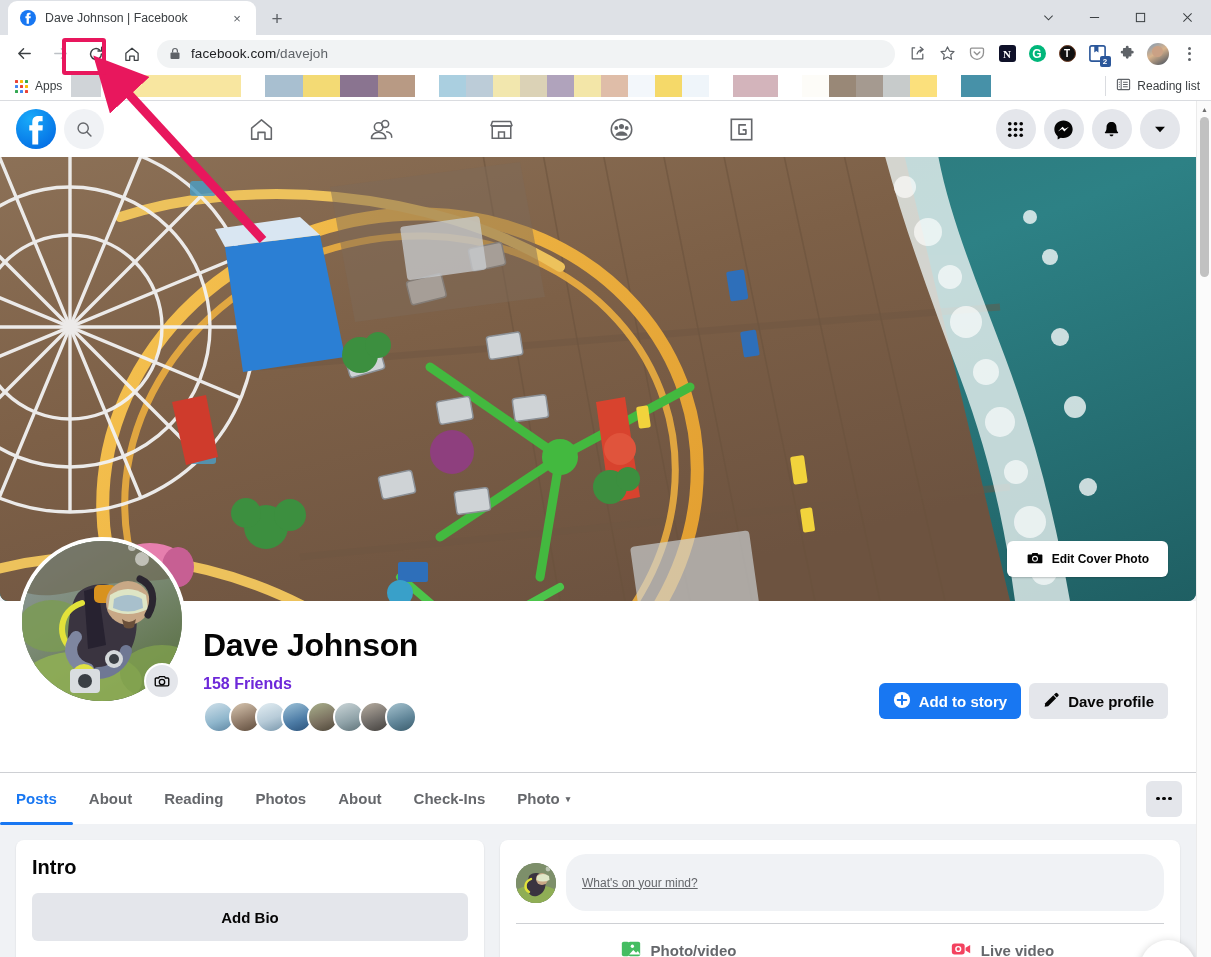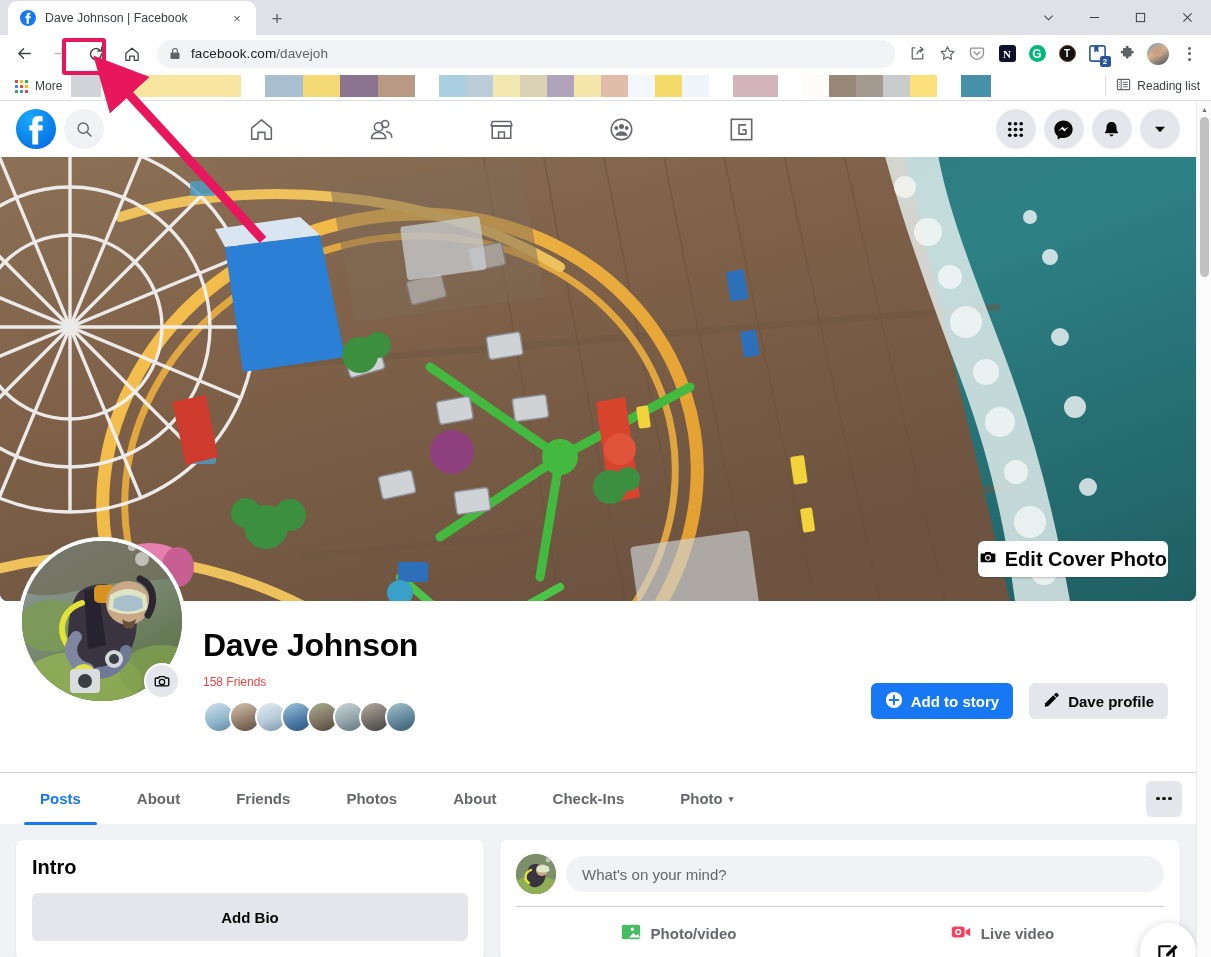--- a/index.html
+++ b/index.html
@@ -163,22 +163,22 @@
 
   
   .cover {
     position:relative; width:1196px; height:444px; overflow:hidden;
     border-radius:0 0 8px 8px; background:#2b6b6b;
   }
   .cover-img { position:absolute; inset:0; }
   .edit-cover {
     position:absolute; right:28px; bottom:24px;
     background:#fff; border-radius:6px; height:36px;
-    display:flex; align-items:center; gap:8px; padding:0 1px;
-    font-size:20px; font-weight:700; color:#050505;
+    display:flex; align-items:center; gap:8px; padding:0 19px;
+    font-size:12px; font-weight:700; color:#050505;
     box-shadow:0 1px 2px rgba(0,0,0,.2);
   }
 
   
   .prof-head {
     width:1196px; background:#fff; position:relative; height:171px;padding-left:12px;
   }
   .pfp-wrap {
     position:absolute; left:18px; top:-64px; width:168px; height:168px;
   }
@@ -192,29 +192,29 @@
     width:36px;height:36px;border-radius:50%;background:#e4e6eb;
     display:flex;align-items:center;justify-content:center;
     border:2px solid #fff;
   }
   .prof-name {
     position:absolute; left:203px; top:26px;
     font-size:32px; font-weight:700; color:#050505; letter-spacing:-.3px;
   }
   .prof-friends {
     position:absolute; left:203px; top:74px;
-    font-size:12px; font-weight:400; color:#ef4444;
+    font-size:16px; font-weight:700; color:#6d28d9;
   }
   .friend-faces { position:absolute; left:203px; top:100px; display:flex; }
   .ff {
     width:32px;height:32px;border-radius:50%;border:2px solid #fff;
     margin-left:-6px; position:relative; overflow:hidden;
   }
   .ff:first-child{margin-left:0;}
-  .prof-actions { position:absolute; right:28px; top:82px; display:flex; gap:16px; }
+  .prof-actions { position:absolute; right:28px; top:82px; display:flex; gap:8px; }
   .btn-story {
     background:#1877f2; color:#fff; height:36px; border-radius:6px;
     display:flex; align-items:center; gap:8px; padding:0 14px;
     font-size:15px; font-weight:700;
   }
   .btn-edit {
     background:#e4e6eb; color:#050505; height:36px; border-radius:6px;
     display:flex; align-items:center; gap:8px; padding:0 14px;
     font-size:15px; font-weight:700;
   }
@@ -222,21 +222,21 @@
   
   .tabs-row {
     width:1196px; background:#fff; height:52px;
     border-top:1px solid #ced0d4;
     display:flex; align-items:center; padding:0 14px 0 0;
     position:relative;
   }
   .ptab {
     height:52px; padding:4px 16px; min-width:64px;
     display:flex; align-items:center; justify-content:center;
-    font-size:15px; font-weight:600; color:#65676b; position:relative;margin-left:24px;
+    font-size:15px; font-weight:600; color:#65676b; position:relative;
   }
   .ptab.active { color:#1877f2; }
   .ptab.active::after {
     content:""; position:absolute; left:0; right:0; bottom:0; height:3px;
     background:#1877f2; border-radius:2px;
   }
   .ptab .caret { margin-left:6px; font-size:9px; }
   .tabs-more {
     margin-left:auto; width:36px;height:36px;border-radius:6px;background:#e4e6eb;
     display:flex;align-items:center;justify-content:center; gap:2.5px;
@@ -253,23 +253,23 @@
     display:flex;align-items:center;justify-content:center;
     font-size:15px; font-weight:600; color:#050505;
   }
   .col-right { flex:1; padding:14px 16px 8px 16px; position:relative;}
   .composer-top { display:flex; align-items:center; gap:10px; }
   .comp-ava {
     width:40px;height:40px;border-radius:50%;flex:0 0 40px; overflow:hidden;
     background:#6a7f5a; position:relative;
   }
   .comp-input {
-    flex:1; height:36px; background:#f0f2f5; border-radius:20px;
+    flex:1; height:57px; background:#f0f2f5; border-radius:20px;
     display:flex; align-items:center; padding:0 16px;
-    font-size:15px; color:#65676b;
+    font-size:12px; color:#65676b;text-decoration:underline;
   }
   .comp-div { height:1px; background:#ced0d4; margin:12px 0 6px 0;}
   .comp-actions { display:flex; }
   .ca { flex:1; height:40px; display:flex; align-items:center; justify-content:center; gap:9px;
         font-size:15px; font-weight:600; color:#65676b; }
   .fab {
     position:absolute; right:-16px; bottom:-18px;
     width:56px;height:56px;border-radius:50%;background:#fff;
     box-shadow:0 2px 10px rgba(0,0,0,.22);
     display:flex; align-items:center; justify-content:center;
@@ -429,21 +429,21 @@
         <i style="background:#ea4335"></i>
           <i style="background:#fbbc05"></i>
           <i style="background:#34a853"></i>
         <i style="background:#4285f4"></i>
           <i style="background:#ea4335"></i>
           <i style="background:#fbbc05"></i>
         <i style="background:#34a853"></i>
           <i style="background:#4285f4"></i>
           <i style="background:#ea4335"></i>
       </span>
-      <span class="apps-label">More</span>
+      <span class="apps-label">Apps</span>
     </div>
     <div class="bm-blurs">
         <div class="bmgroup" style="margin-left: 0px;">
           <span style="width: 30px; background: rgb(208, 212, 216);"></span>
         </div>
         <div class="bmgroup" style="margin-left: 24px;">
           <span style="width: 116px; background: rgb(248, 230, 160);"></span>
         </div>
         <div class="bmgroup" style="margin-left: 24px;">
           <span style="width: 37.5px; background: rgb(168, 191, 208);"></span>
@@ -831,21 +831,21 @@
     </div>
 
     <div class="tabs-row">
       <div class="ptab active">
           <span>Posts</span>
         </div>
       <div class="ptab">
           <span>About</span>
         </div>
       <div class="ptab">
-          <span>Friends</span>
+          <span>Reading</span>
         </div>
       <div class="ptab">
           <span>Photos</span>
         </div>
       <div class="ptab">
           <span>About</span>
         </div>
       <div class="ptab">
           <span>Check-Ins</span>
         </div>

